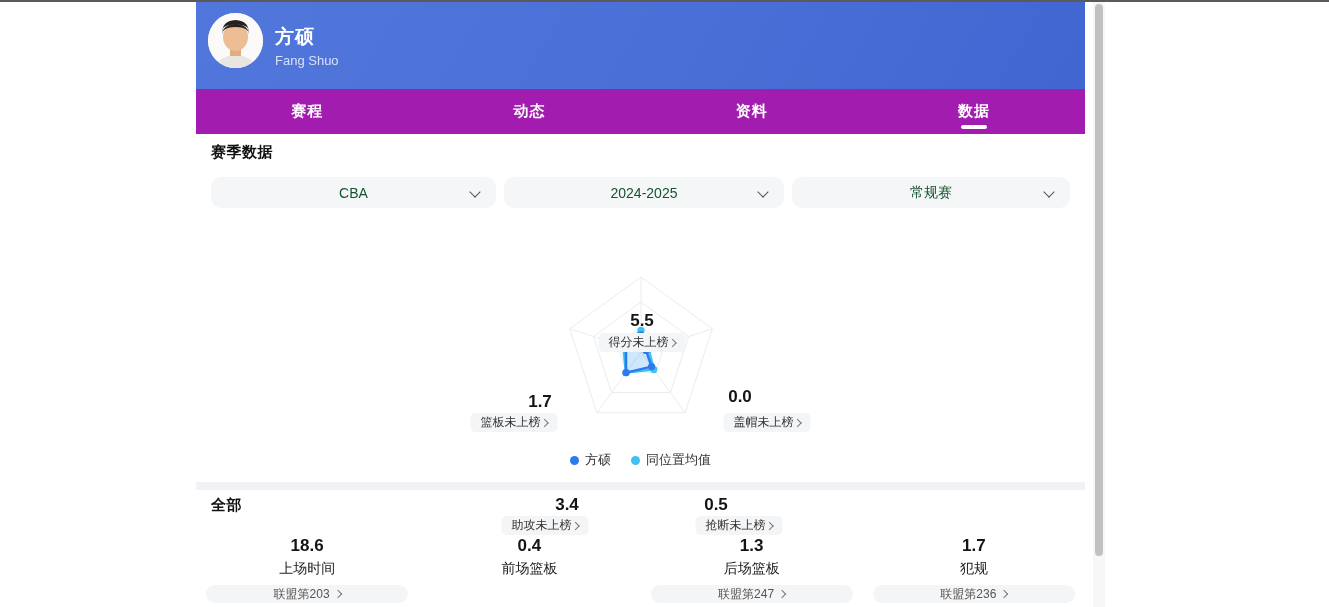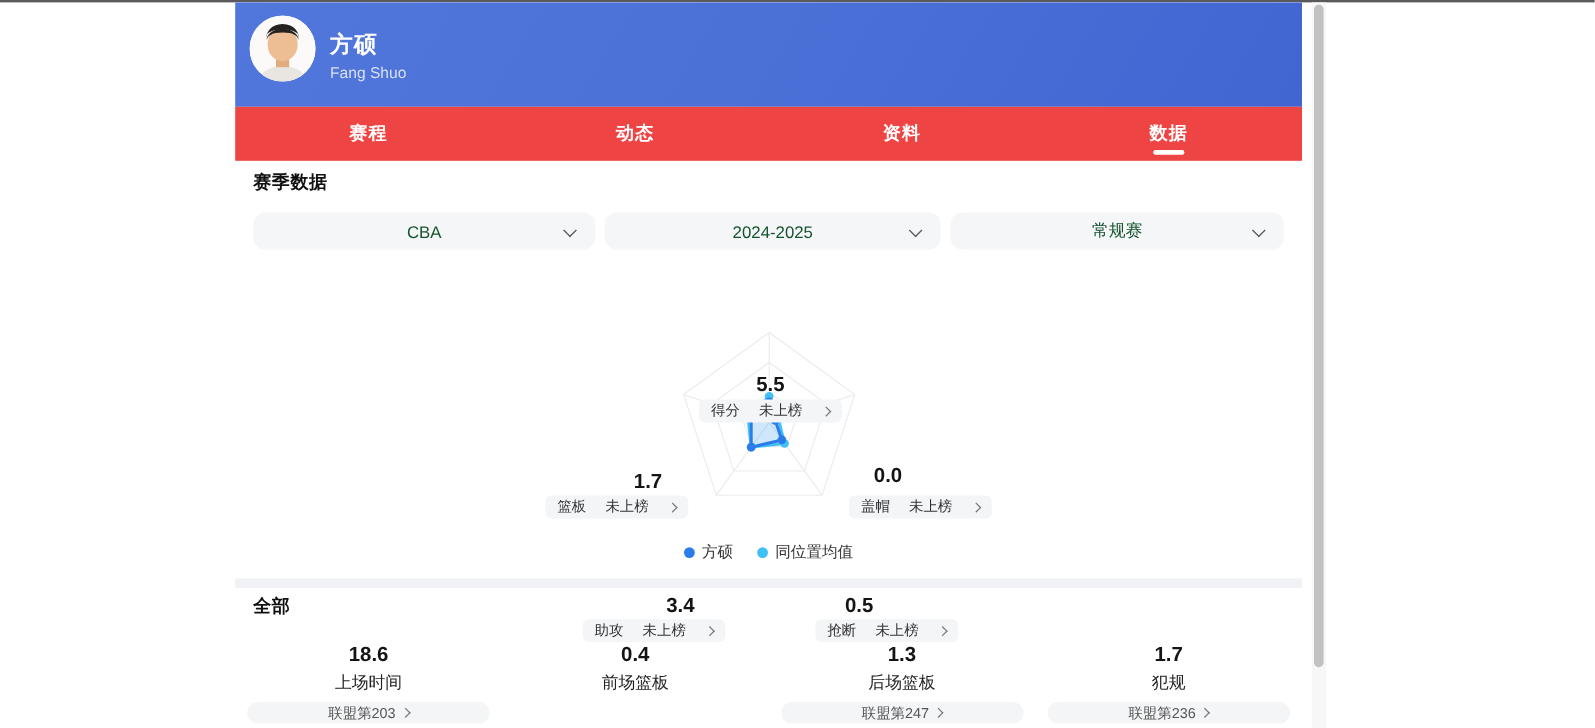--- a/index.html
+++ b/index.html
@@ -17,21 +17,21 @@
   
   .player-header { position:relative; width:889px; height:87px;
     background:linear-gradient(120deg,#5177dc 0%,#4a6fd6 55%,#4166d2 100%); }
   .avatar { position:absolute; left:12px; top:11px; width:55px; height:55px; border-radius:50%;
     overflow:hidden; background:#f4efe9; }
   .avatar svg { display:block; }
   .player-name { position:absolute; left:79px; top:22px; color:#fff; font-size:19px; font-weight:700; letter-spacing:1px; }
   .player-name-en { position:absolute; left:79px; top:51px; color:rgba(255,255,255,0.78); font-size:13px; }
 
   
-  .nav { position:absolute; top:87px; left:0; width:889px; height:45px; background:#ef4444; display:flex; }
+  .nav { position:absolute; top:87px; left:0; width:889px; height:45px; background:#a21caf; display:flex; }
   .nav-tab { flex:1; position:relative; display:flex; align-items:center; justify-content:center;
     color:#fff; font-size:15px; font-weight:700; cursor:pointer; letter-spacing:1px; }
   .tab-indicator { position:absolute; bottom:5px; left:50%; transform:translateX(-50%);
     width:26px; height:4px; border-radius:2px; background:#fff; }
 
   
   .section-title { position:absolute; left:15px; font-size:15px; font-weight:700; color:#111; letter-spacing:.5px; }
   .t-season { top:141px; }
   .t-all { top:494px; }
 
@@ -41,21 +41,21 @@
   .filter-2 { left:308px; width:280px; }
   .filter-3 { left:596px; width:278px; }
   .chev-down { position:absolute; right:17px; top:11px; width:8px; height:8px;
     border-right:1.5px solid #555; border-bottom:1.5px solid #555; transform:rotate(45deg); }
 
   
   .radar-svg { position:absolute; left:325px; top:268px; }
   .axis-group { position:absolute; width:0; height:0; }
   .axis-value { position:absolute; transform:translateX(-50%); font-size:17px; font-weight:700; color:#141414; white-space:nowrap; }
   .axis-pill { position:absolute; transform:translateX(-50%); height:19px; padding:0 10px; background:#f4f5f7;
-    border-radius:5px; display:flex; align-items:center; gap:16px; font-size:12px; color:#333; white-space:nowrap; cursor:pointer; }
+    border-radius:5px; display:flex; align-items:center; gap:0; font-size:12px; color:#333; white-space:nowrap; cursor:pointer; }
   .chev-right { width:6px; height:6px; border-right:1.5px solid #777; border-bottom:1.5px solid #777;
     transform:rotate(-45deg); margin-left:1px; }
 
   .legend { position:absolute; left:0; top:449px; width:889px; display:flex; justify-content:center; gap:20px; }
   .legend-item { display:flex; align-items:center; gap:6px; font-size:13px; color:#333; }
   .legend-dot { width:9px; height:9px; border-radius:50%; }
 
   .section-divider { position:absolute; left:0; top:480px; width:889px; height:8px; background:#f1f2f5; }
 
   

